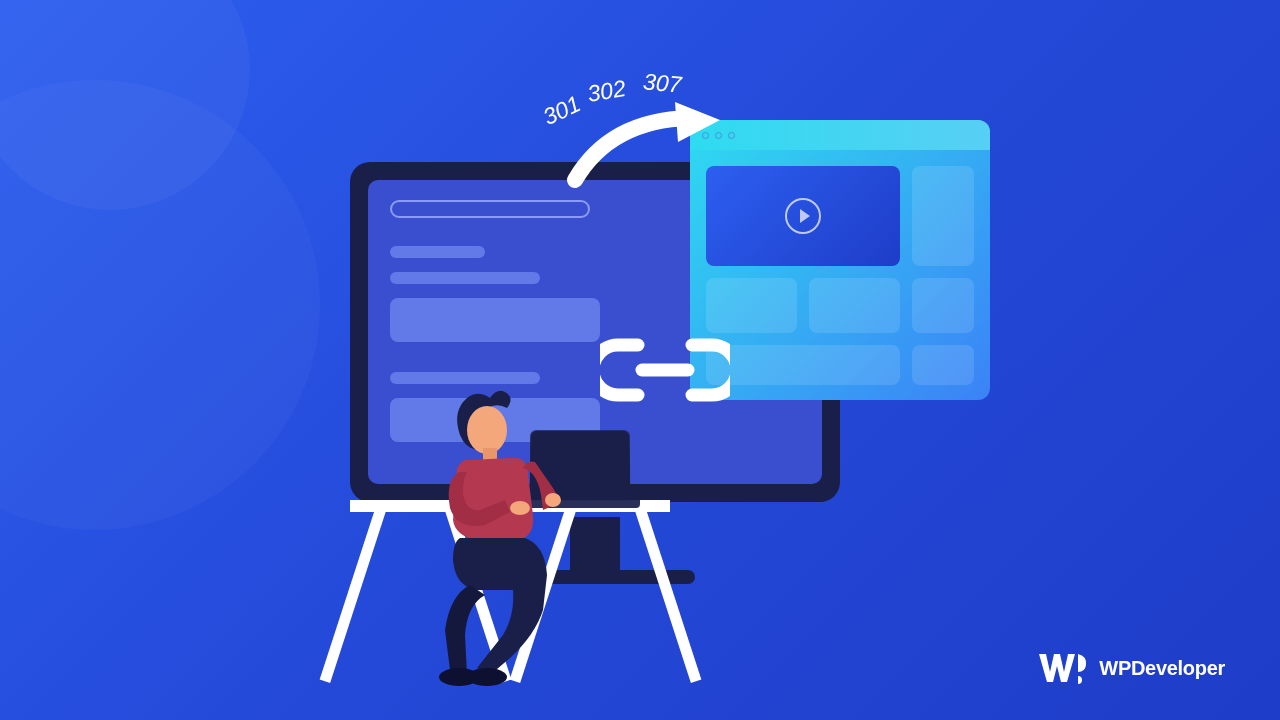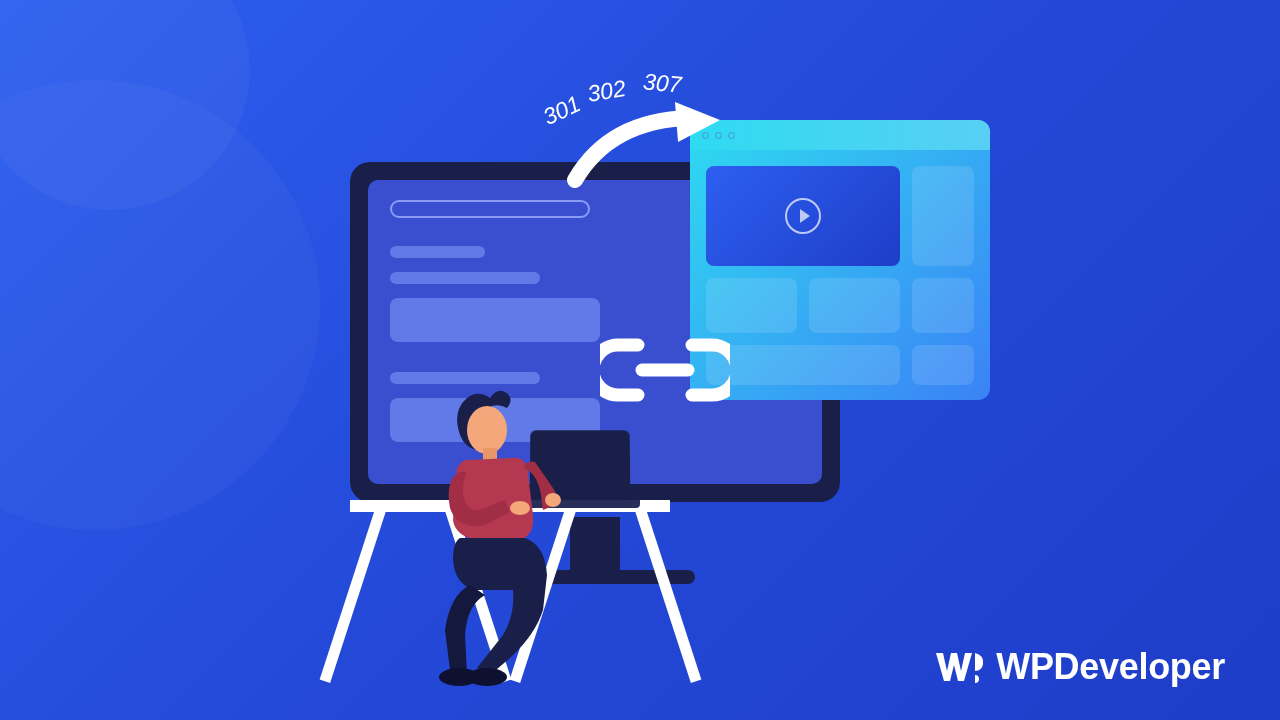--- a/index.html
+++ b/index.html
@@ -237,21 +237,21 @@
 .logo {
   position: absolute;
   right: 55px;
   bottom: 32px;
   display: flex;
   align-items: center;
   gap: 10px;
   color: white;
 }
 .logo-text {
-  font-size: 36px;
+  font-size: 20px;
   font-weight: 600;
   letter-spacing: -0.3px;
 }
 .logo-mark {
   width: 52px;
   height: 40px;
   position: relative;
 }
 </style>
 </head>

